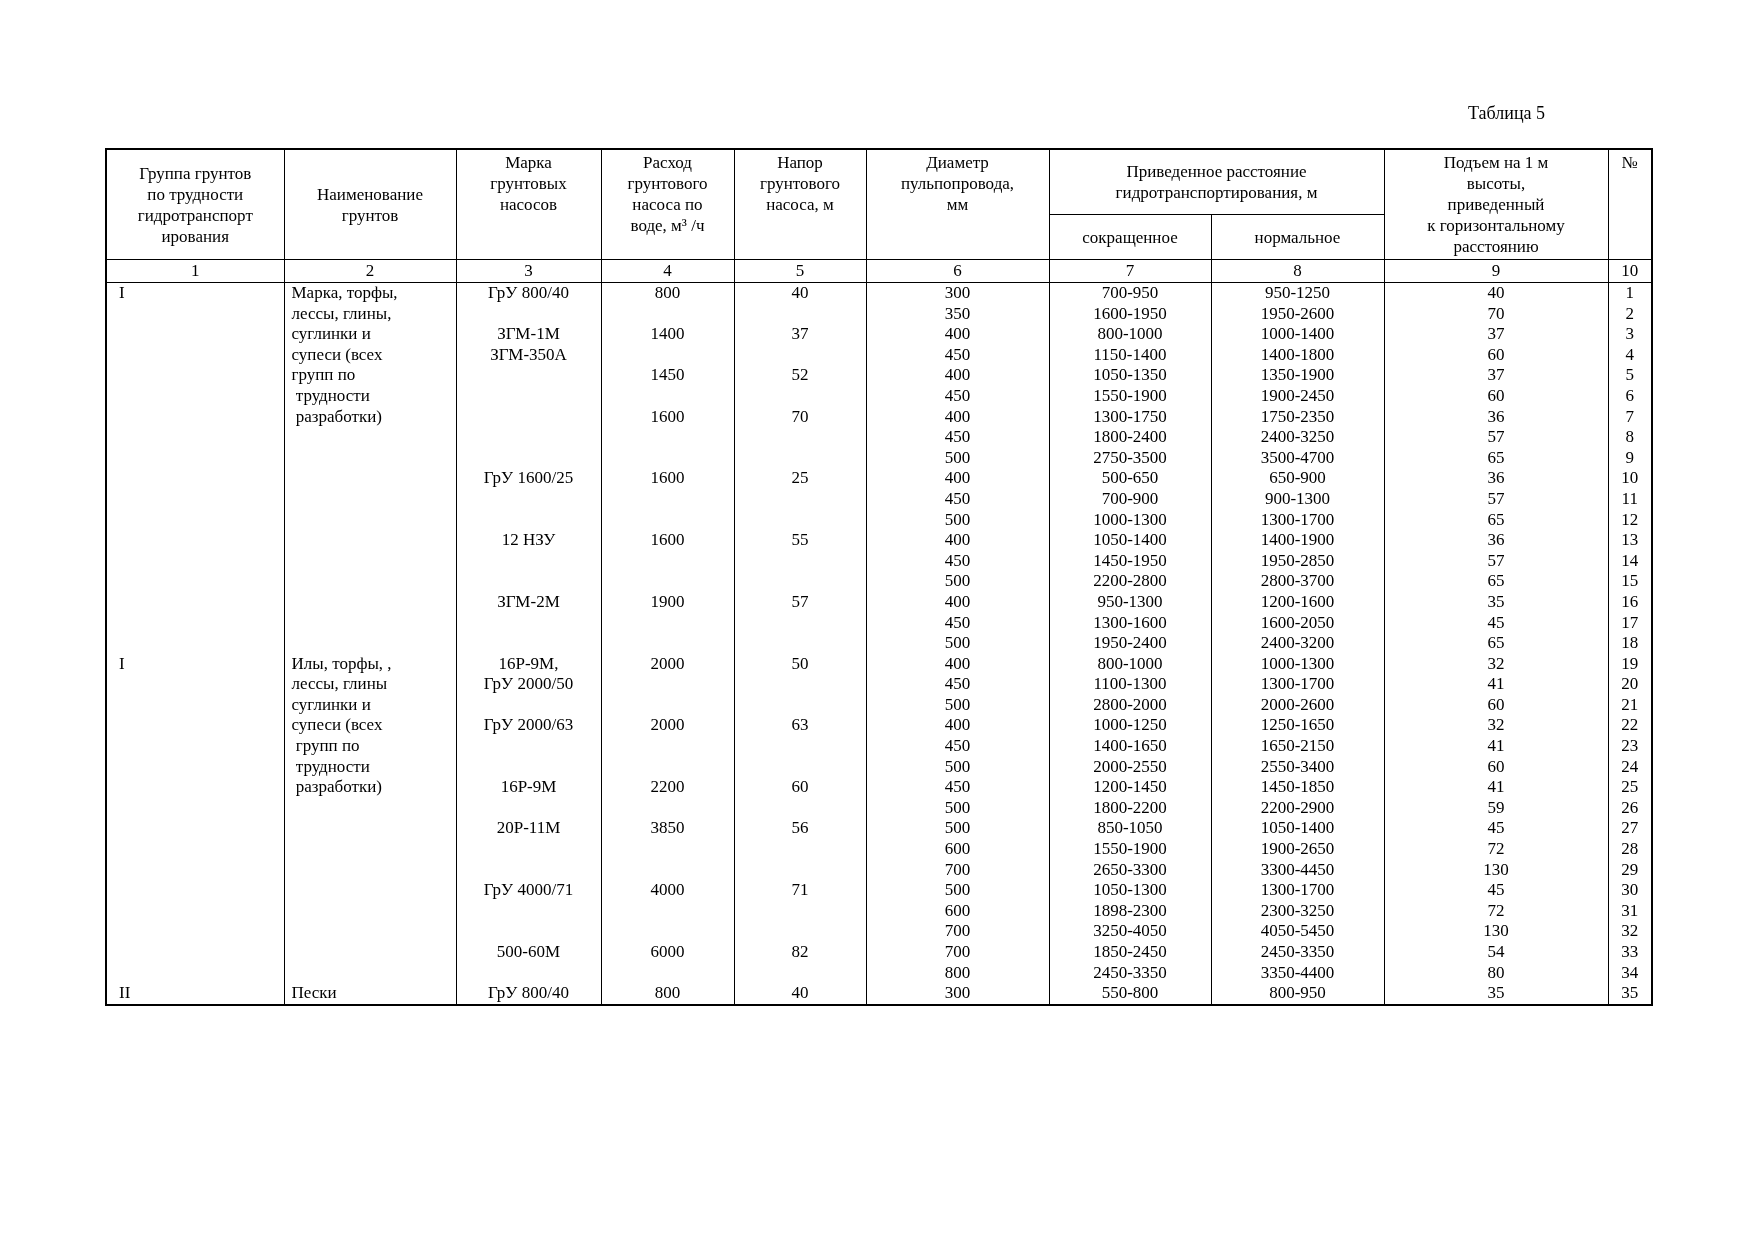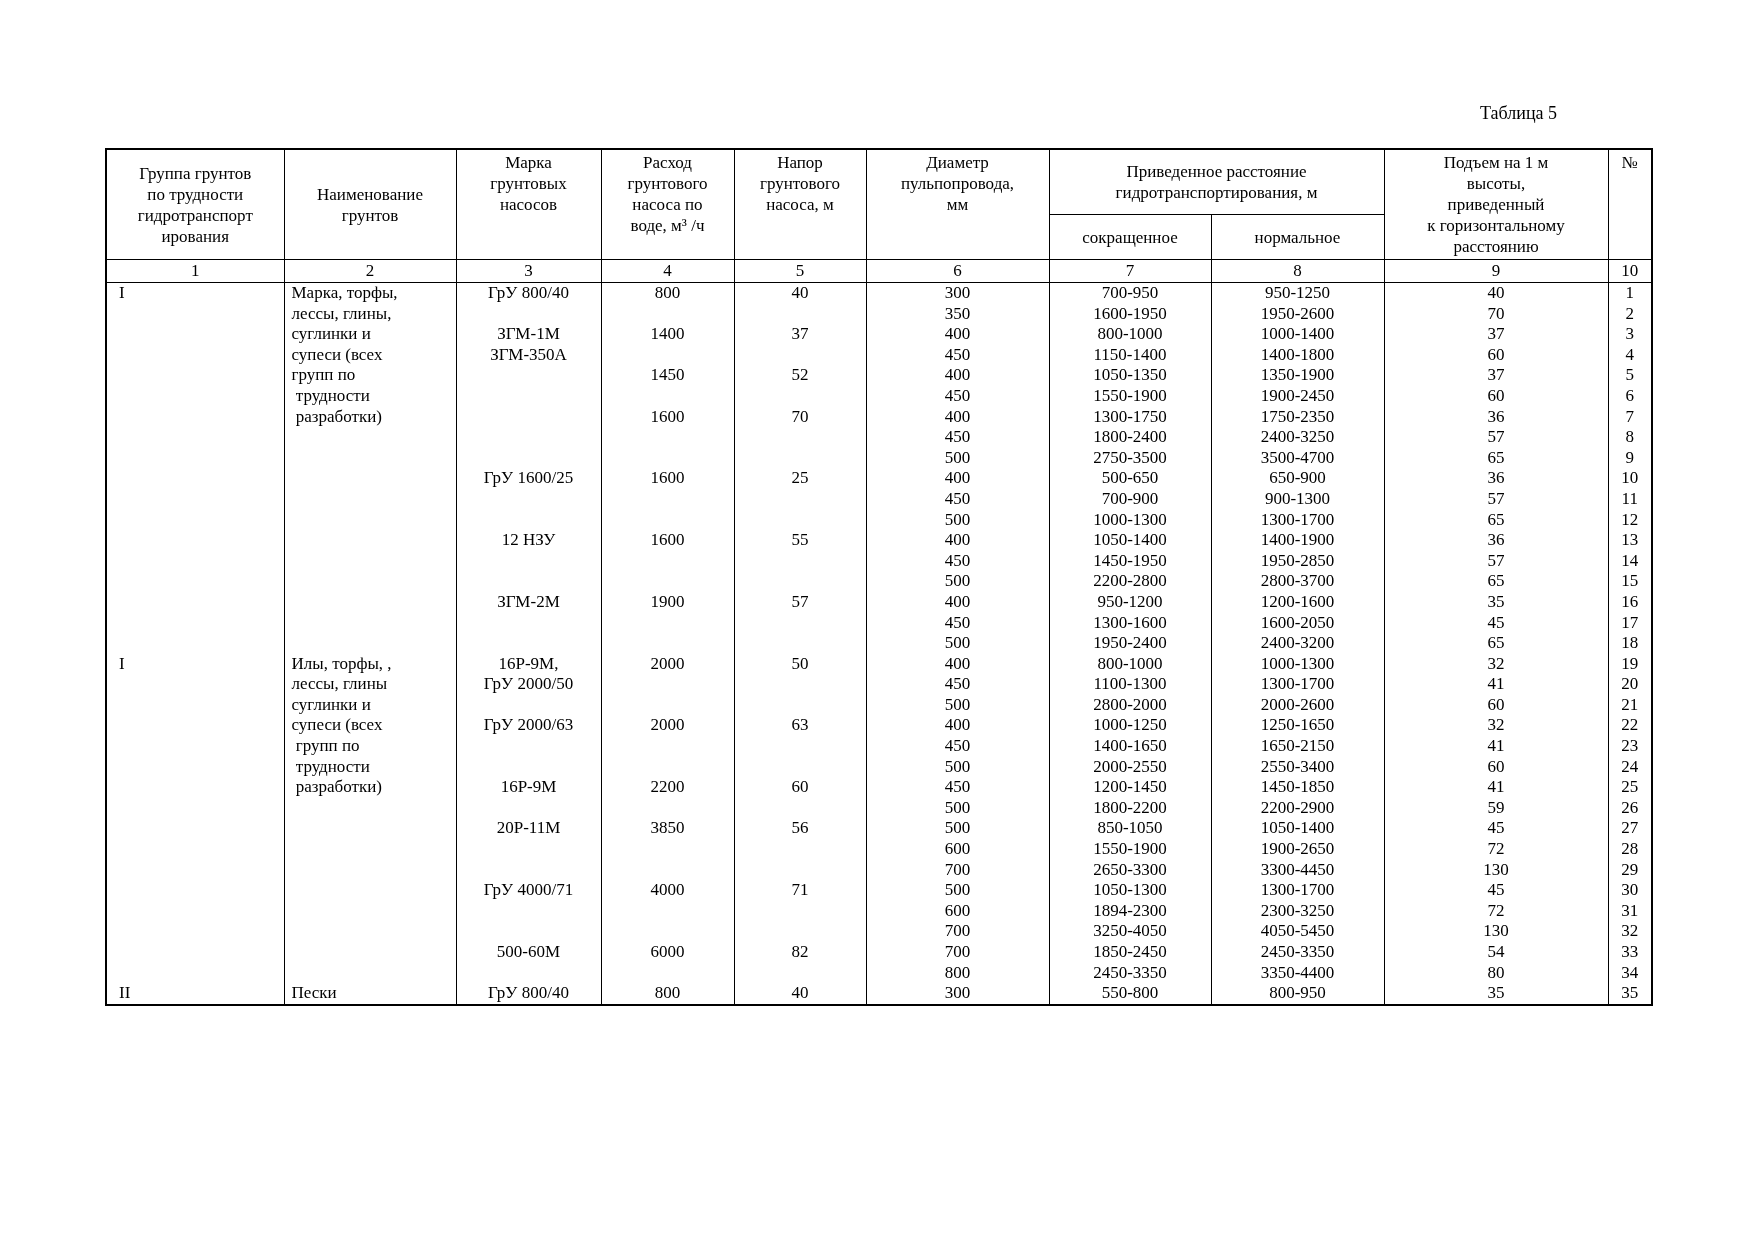--- a/index.html
+++ b/index.html
@@ -8,21 +8,21 @@
     width: 1755px; height: 1240px;
     font-family: "Liberation Serif", serif;
     color: #000;
     position: relative;
     overflow: hidden;
   }
   .page { position: relative; width: 1755px; height: 1240px; background: #fff; }
   .caption {
     position: absolute;
     top: 103px;
-    right: 198px;
+    right: 210px;
     font-size: 18px;
   }
   table.grid {
     position: absolute;
     top: 148px;
     left: 105px;
     width: 1546px;
     border-collapse: collapse;
     table-layout: fixed;
     border: 2px solid #000;
@@ -312,21 +312,21 @@
           <td class="col-c c8">65</td>
           <td class="col-c c9">15</td>
         </tr>
         <tr>
           <td class="col-l c0"></td>
           <td class="col-l c1"></td>
           <td class="col-c c2">ЗГМ-2М</td>
           <td class="col-c c3">1900</td>
           <td class="col-c c4">57</td>
           <td class="col-c c5">400</td>
-          <td class="col-c c6">950-1200</td>
+          <td class="col-c c6">950-1300</td>
           <td class="col-c c7">1200-1600</td>
           <td class="col-c c8">35</td>
           <td class="col-c c9">16</td>
         </tr>
         <tr>
           <td class="col-l c0"></td>
           <td class="col-l c1"></td>
           <td class="col-c c2"></td>
           <td class="col-c c3"></td>
           <td class="col-c c4"></td>
@@ -492,21 +492,21 @@
           <td class="col-c c8">45</td>
           <td class="col-c c9">30</td>
         </tr>
         <tr>
           <td class="col-l c0"></td>
           <td class="col-l c1"></td>
           <td class="col-c c2"></td>
           <td class="col-c c3"></td>
           <td class="col-c c4"></td>
           <td class="col-c c5">600</td>
-          <td class="col-c c6">1894-2300</td>
+          <td class="col-c c6">1898-2300</td>
           <td class="col-c c7">2300-3250</td>
           <td class="col-c c8">72</td>
           <td class="col-c c9">31</td>
         </tr>
         <tr>
           <td class="col-l c0"></td>
           <td class="col-l c1"></td>
           <td class="col-c c2"></td>
           <td class="col-c c3"></td>
           <td class="col-c c4"></td>

